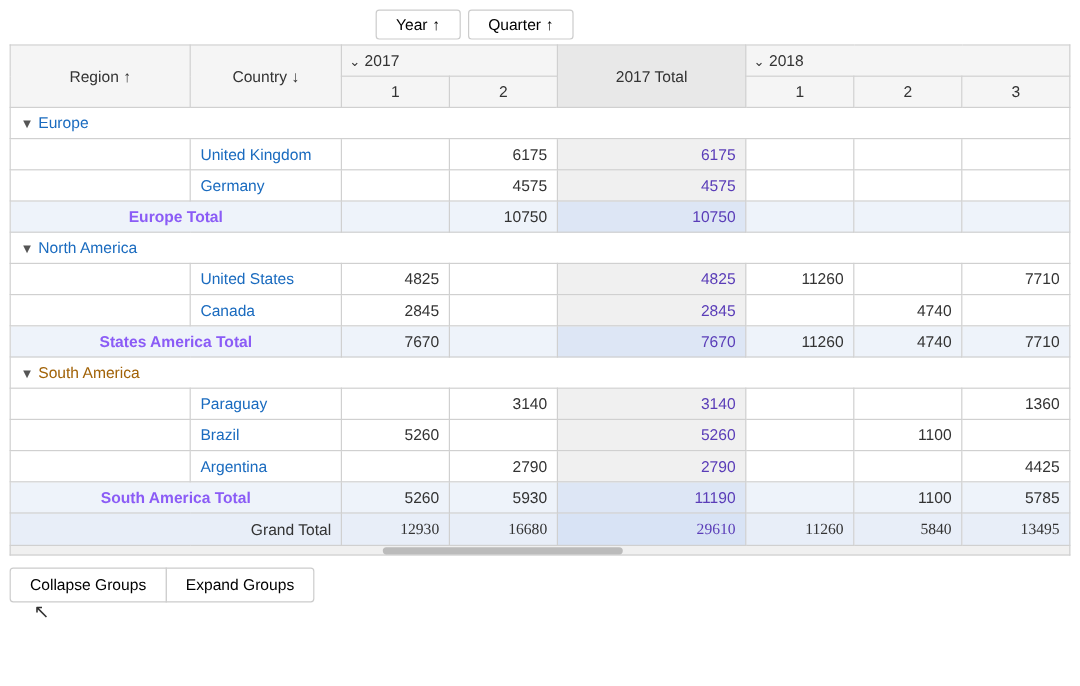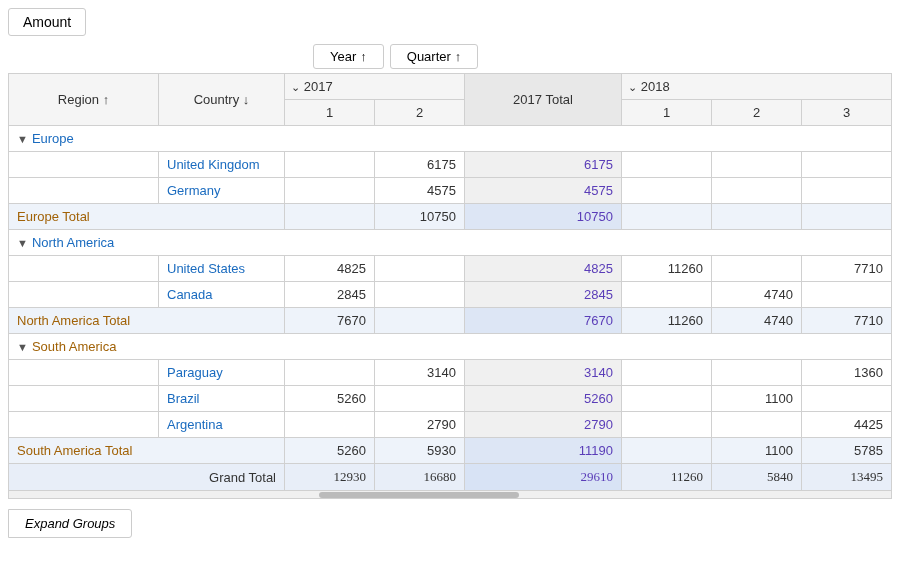--- a/index.html
+++ b/index.html
@@ -92,24 +92,24 @@
     td.label-region {
       text-align: left;
       font-weight: normal;
     }
     td.label-country {
       text-align: left;
       color: #1a6bbf;
       margin-left: 40px;
     }
     td.label-total {
-      text-align: left;
+      text-align: center;
       background: #eef3fa;
-      color: #a16207;
-      font-weight: normal;
+      color: #8b5cf6;
+      font-weight: bold;
     }
     td.total-data {
       background: #eef3fa;
     }
     td.grand-total-label {
       text-align: right;
       background: #e8eef8;
       font-weight: normal;
     }
     td.grand-total-data {
@@ -175,21 +175,20 @@
       cursor: pointer;
       font-size: 13px;
       border-radius: 3px;
     }
     .footer-btn:first-child {
       border-radius: 3px 0 0 3px;
       margin-right: -1px;
     }
     .footer-btn:last-child {
       border-radius: 0 3px 3px 0;
-      font-style: italic;
     }
 
     
     .cursor-wrapper {
       position: relative;
       display: inline-block;
     }
     .cursor-icon {
       position: absolute;
       bottom: -18px;
@@ -197,23 +196,20 @@
       font-size: 16px;
       color: #333;
       pointer-events: none;
     }
   </style>
 </head>
 <body>
 
 <div class="outer-wrapper">
 
-  <div>
-    <button class="amount-btn">Amount</button>
-  </div>
 
   <div class="sort-row">
     <button class="sort-btn">
       <span>Year</span>
       <span>↑</span>
     </button>
     <button class="sort-btn">
       <span>Quarter</span>
       <span>↑</span>
     </button>
@@ -312,21 +308,21 @@
           <td></td>
           <td class="label-country">Canada</td>
           <td>2845</td>
           <td></td>
           <td class="col-2017-total">2845</td>
           <td></td>
           <td>4740</td>
           <td></td>
         </tr>
         <tr class="total-row">
-          <td colspan="2" class="label-total">North America Total</td>
+          <td colspan="2" class="label-total">States America Total</td>
           <td class="total-data">7670</td>
           <td class="total-data"></td>
           <td class="col-2017-total total-data">7670</td>
           <td class="total-data">11260</td>
           <td class="total-data">4740</td>
           <td class="total-data">7710</td>
         </tr>
         <tr>
           <td class="label-region" colspan="8"><span class="expand-arrow">▼</span><span style="color:#a16207;">South America</span></td>
         </tr>
@@ -379,15 +375,19 @@
           <td class="grand-total-data">13495</td>
         </tr>
       </tbody>
   </table>
 
   <div class="scroll-bar">
     <div class="scroll-thumb"></div>
   </div>
 
   <div class="footer-buttons" style="margin-top: 10px;">
+    <div class="cursor-wrapper">
+      <button class="footer-btn">Collapse Groups</button>
+      <span class="cursor-icon">↖</span>
+    </div>
     <button class="footer-btn">Expand Groups</button>
   </div>
 </div>
 
 </body></html>

